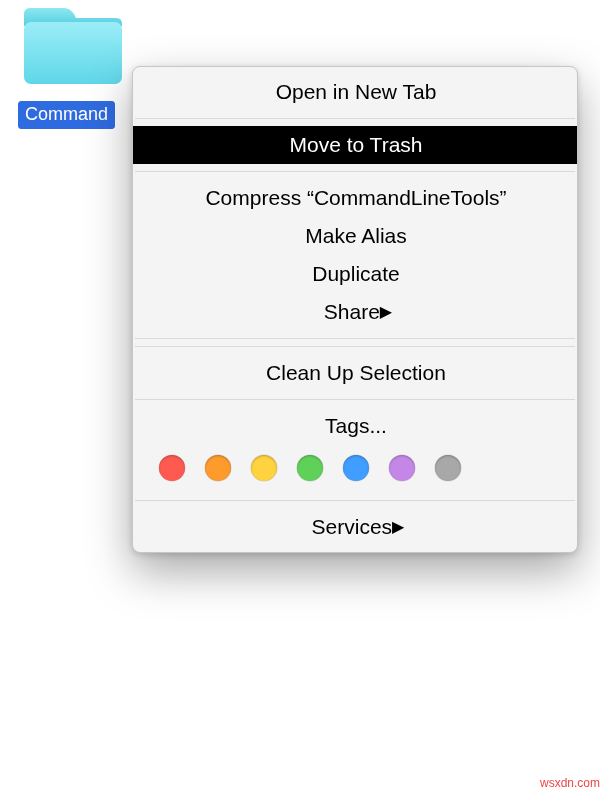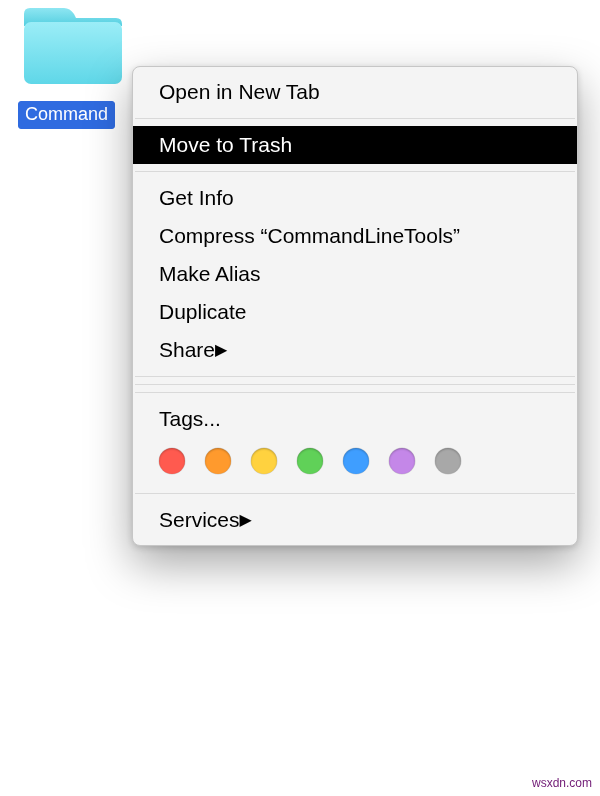--- a/index.html
+++ b/index.html
@@ -49,21 +49,21 @@
     }
     .menu-item {
       position: relative;
       padding: 5px 24px 5px 26px;
       font-size: 21px;
       line-height: 28px;
       color: #000;
       cursor: default;
       display: flex;
       align-items: center;
-      justify-content: flex-start;
+      justify-content: center;
     }
     .menu-item.highlighted {
       background: #000000;
       color: #fff;
     }
     .menu-item .label {
       white-space: nowrap;
     }
     .menu-item .chevron {
       font-size: 16px;
@@ -83,23 +83,23 @@
     }
     .tag-dot {
       width: 26px;
       height: 26px;
       border-radius: 50%;
       box-shadow: inset 0 1px 2px rgba(0,0,0,0.25), 0 0 0 0.5px rgba(0,0,0,0.15);
     }
     .watermark {
       position: absolute;
       bottom: 6px;
-      right: 8px;
+      right: 0;
       font-size: 12px;
-      color: #701a75;
+      color: #ef4444;
       font-family: Arial, sans-serif;
     }
   </style>
 </head>
 <body>
 
 <div class="folder-area">
   <span class="folder-icon">
     <svg width="110" height="90" viewBox="0 0 110 90">
       <defs>
@@ -127,41 +127,41 @@
 
   <div class="separator"></div>
 
   <div class="menu-item highlighted">
     <span class="label">Move to Trash</span>
   </div>
 
   <div class="separator"></div>
 
   <div class="menu-item">
-    <span class="label">Get Info</span>
-  </div>
-  <div class="menu-item">
     <span class="label">Compress “CommandLineTools”</span>
   </div>
   <div class="menu-item">
     <span class="label">Make Alias</span>
   </div>
   <div class="menu-item">
     <span class="label">Duplicate</span>
   </div>
   <div class="menu-item">
     <span class="label">Share</span>
     <span class="chevron">▶</span>
   </div>
 
   <div class="separator"></div>
 
 
   <div class="separator"></div>
 
+  <div class="menu-item">
+    <span class="label">Clean Up Selection</span>
+  </div>
 
   <div class="separator"></div>
 
   <div class="menu-item">
     <span class="label">Tags...</span>
   </div>
 
   <div class="tag-row">
     <span class="tag-dot" style="background:#ff5a4f"></span>
     <span class="tag-dot" style="background:#ff9a2d"></span>

